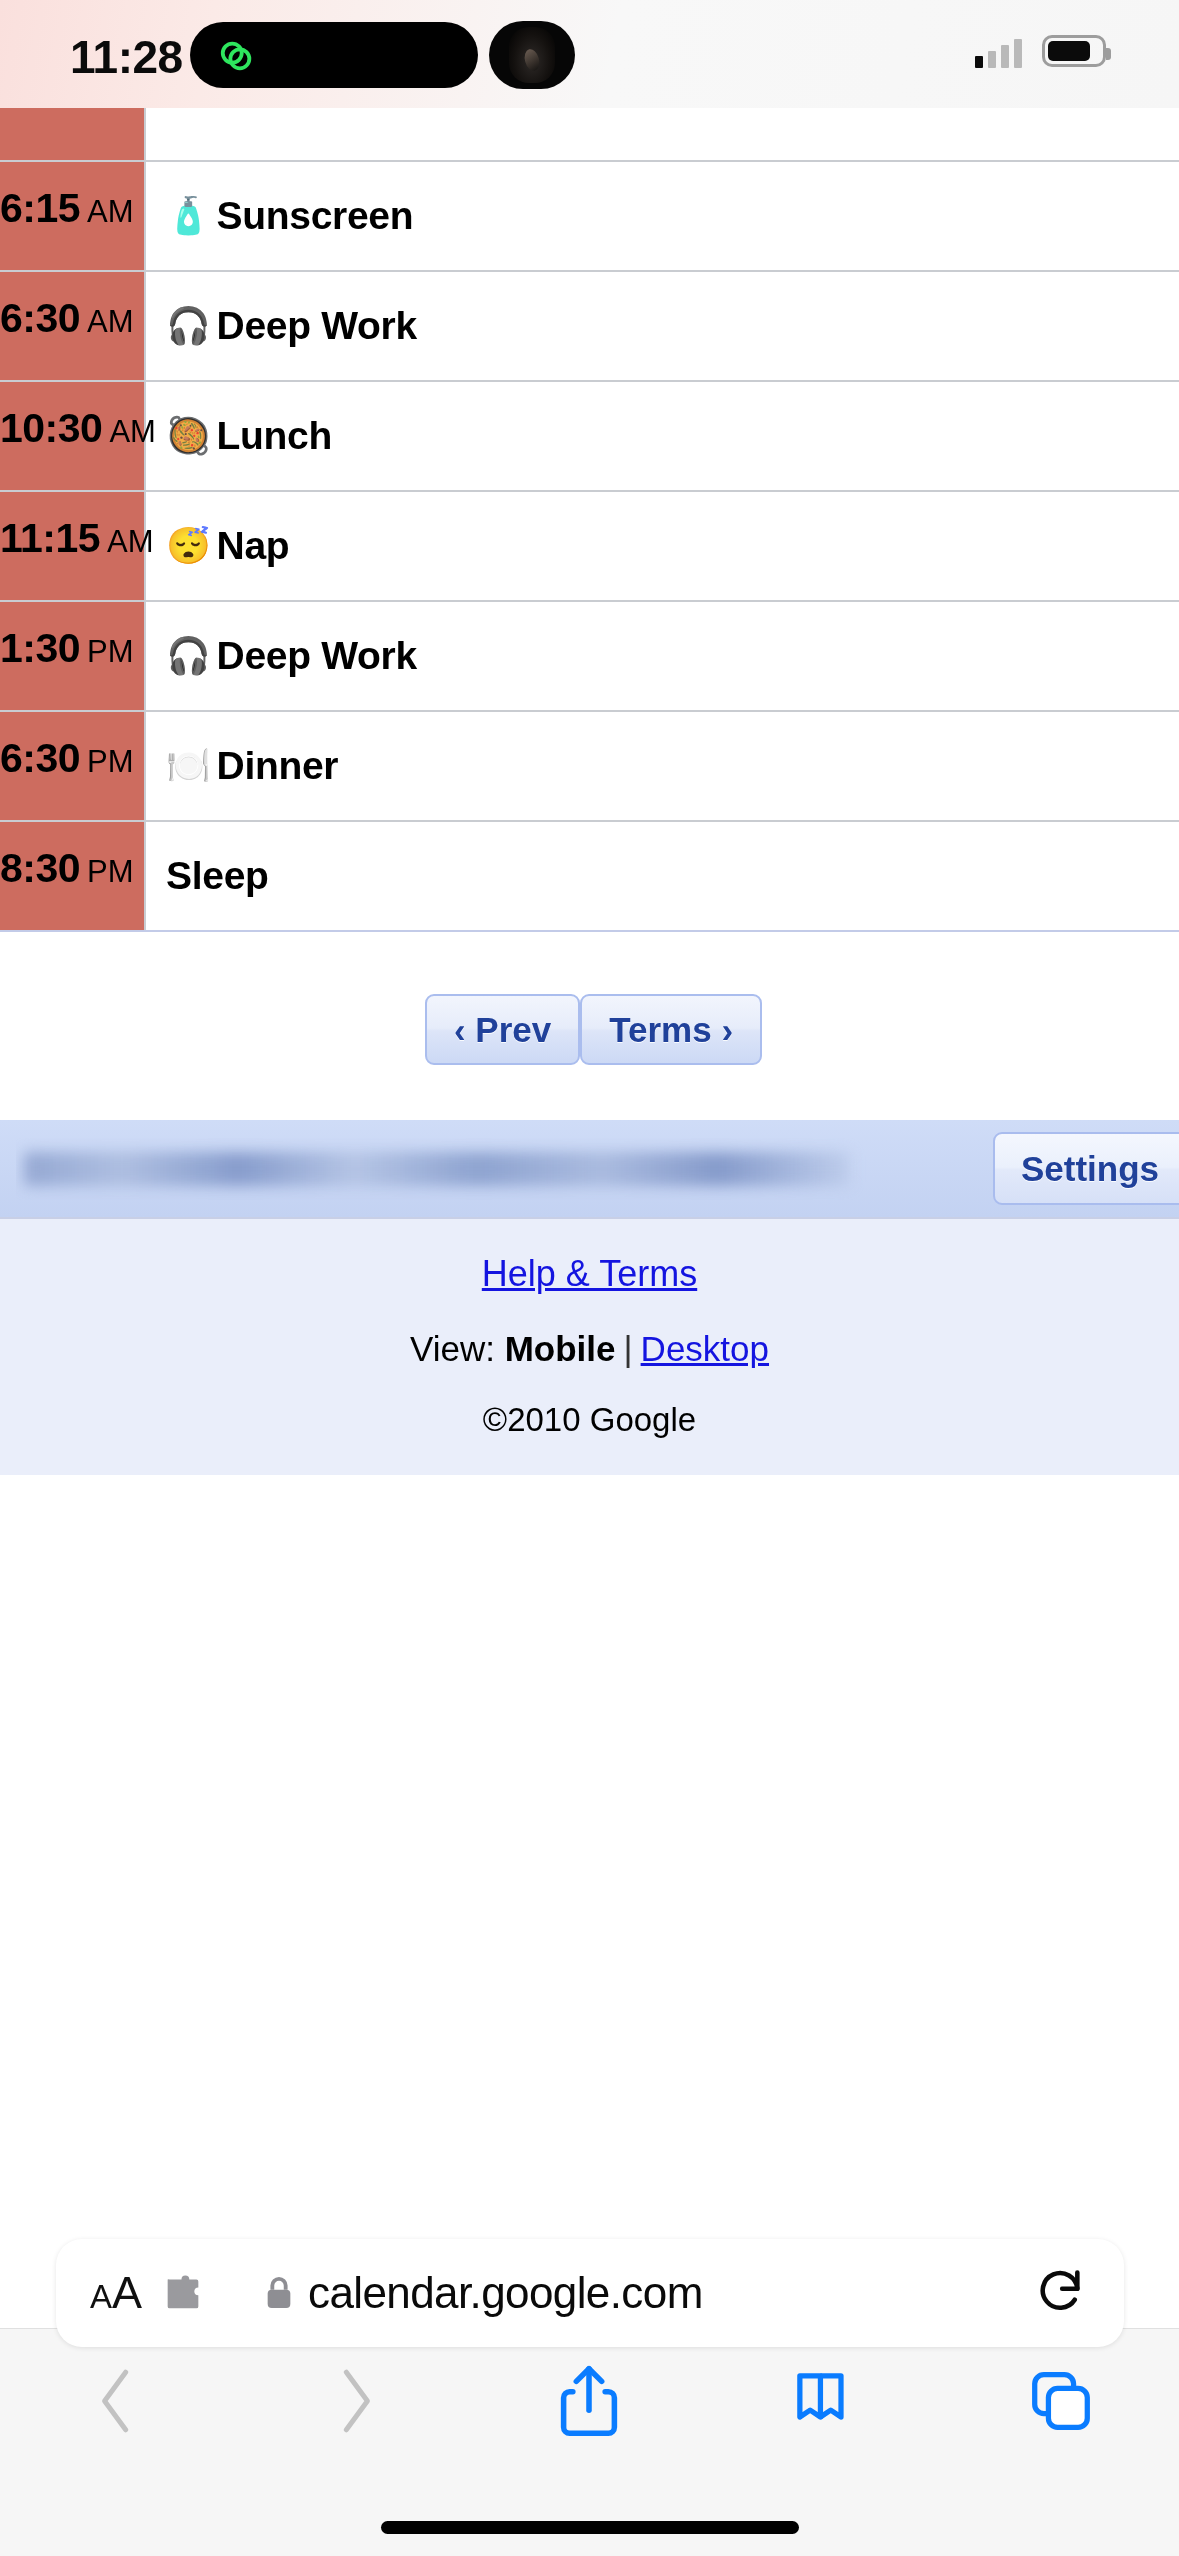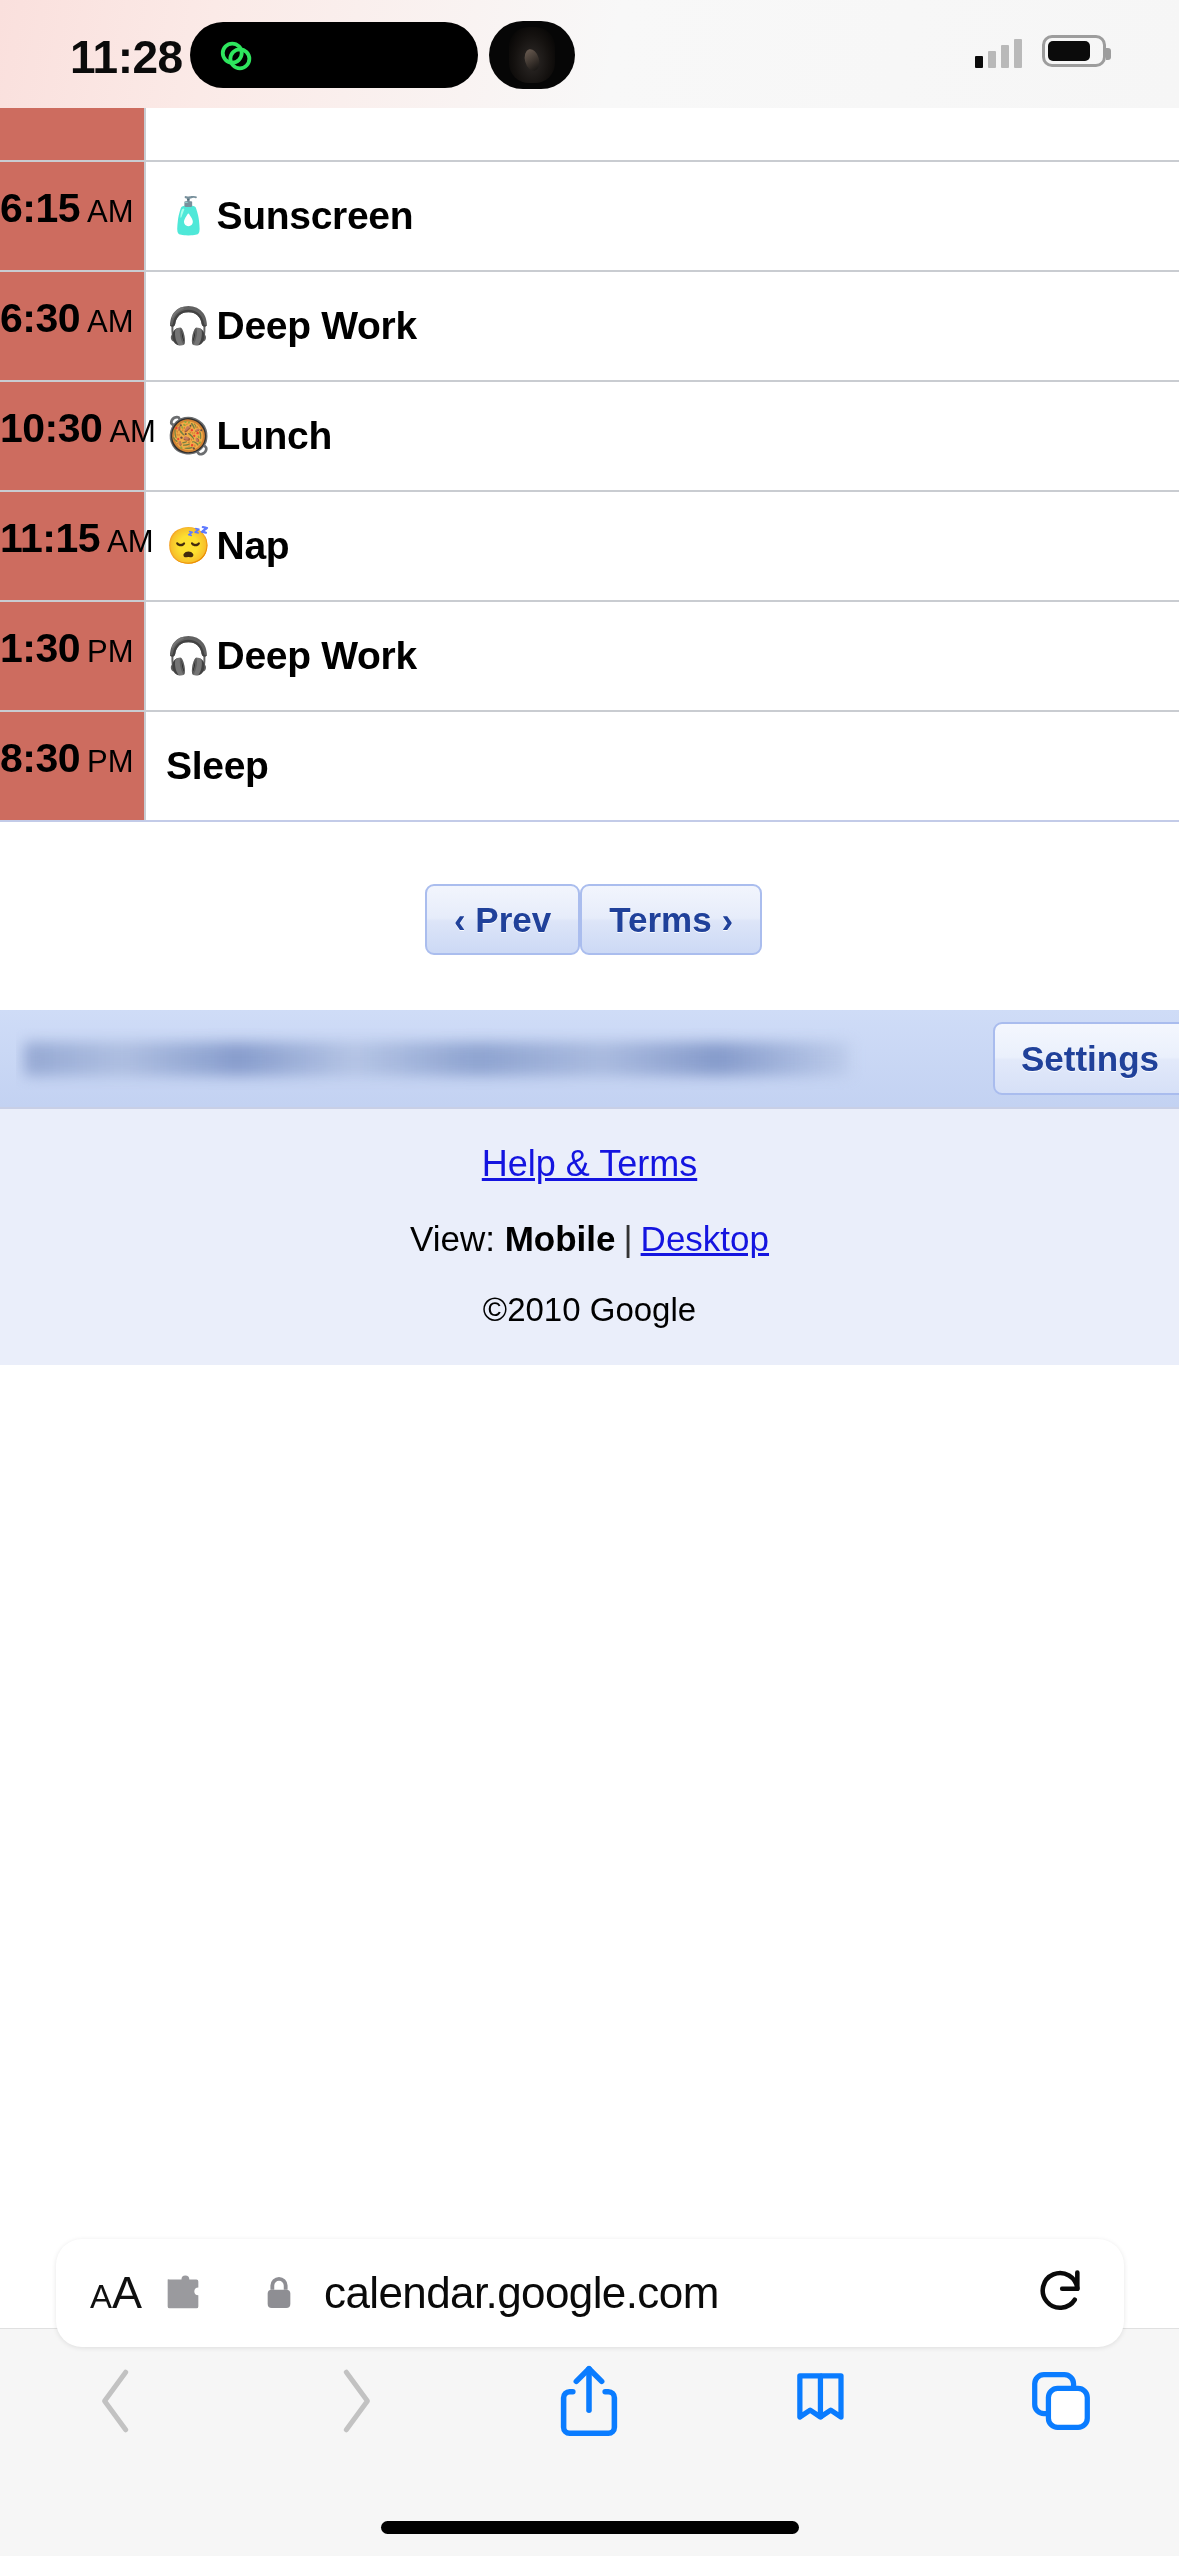--- a/index.html
+++ b/index.html
@@ -174,21 +174,21 @@
     width:1068px; height:108px;
     background:#fff; border-radius:26px;
     display:flex; align-items:center;
     box-shadow:0 1px 5px rgba(0,0,0,.10);
   }
   .aa-btn{ margin-left:34px; display:flex; align-items:baseline; color:#101010; }
   .aa-btn .s{ font-size:33px; } .aa-btn .l{ font-size:45px; }
   .puzzle-ic{ margin-left:18px; width:46px; height:46px; }
   .lock-ic{ margin-left:58px; width:30px; height:38px; }
   .url{
-    margin-left:30px; font-size:44px; color:#0a0a0a; letter-spacing:-0.6px;
+    margin-left:14px; font-size:44px; color:#0a0a0a; letter-spacing:-0.6px;
     white-space:nowrap;
   }
   .reload-ic{ position:absolute; right:38px; top:26px; width:52px; height:52px; }
 
   .toolbar{
     position:absolute; left:0; top:12px; width:100%; height:120px;
     display:flex; align-items:center;
   }
   .tb{ flex:1; display:flex; justify-content:center; align-items:center; }
   .home-ind{
@@ -288,20 +288,31 @@
           <span class="hm">1:30</span><span class="ampm">PM</span>
         </td>
         <td class="cell-title">
           <div class="ev">
             <span class="emo">🎧</span>
             <span>Deep Work</span>
           </div>
         </td>
       </tr>
 
+      <tr>
+        <td class="col-time cell-time">
+          <span class="hm">6:30</span><span class="ampm">PM</span>
+        </td>
+        <td class="cell-title">
+          <div class="ev">
+            <span class="emo">🍽️</span>
+            <span>Dinner</span>
+          </div>
+        </td>
+      </tr>
 
       <tr class="last">
         <td class="col-time cell-time">
           <span class="hm">8:30</span><span class="ampm">PM</span>
         </td>
         <td class="cell-title">
           <div class="ev">
             <span>Sleep</span>
           </div>
         </td>

